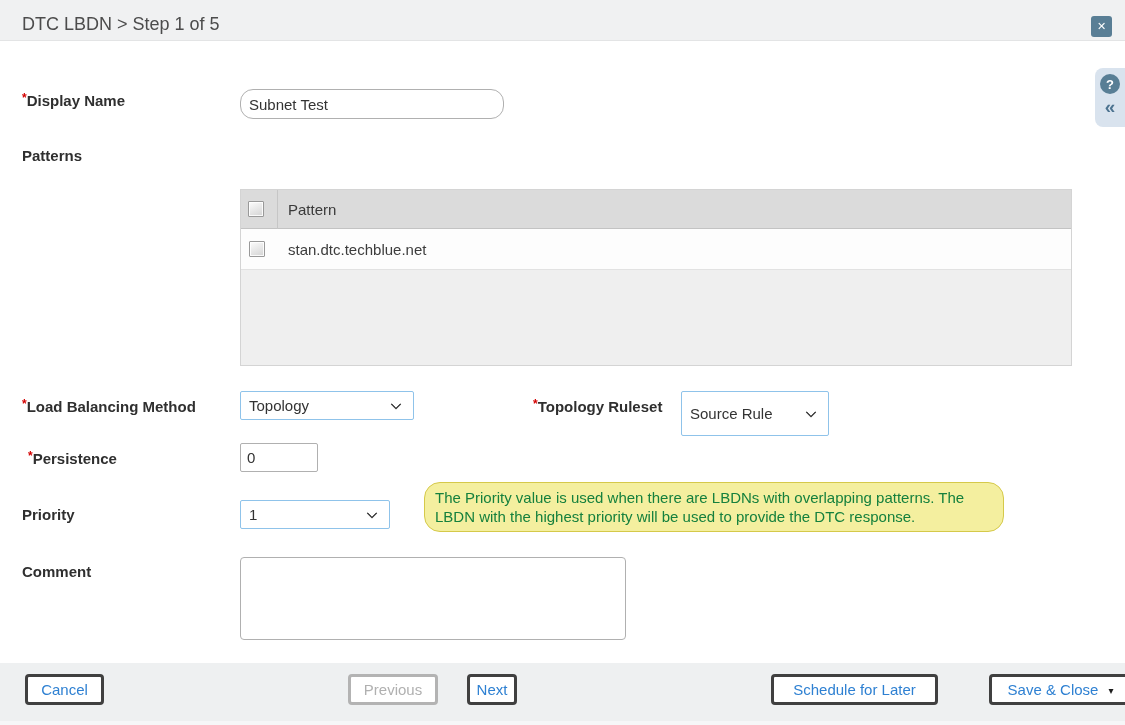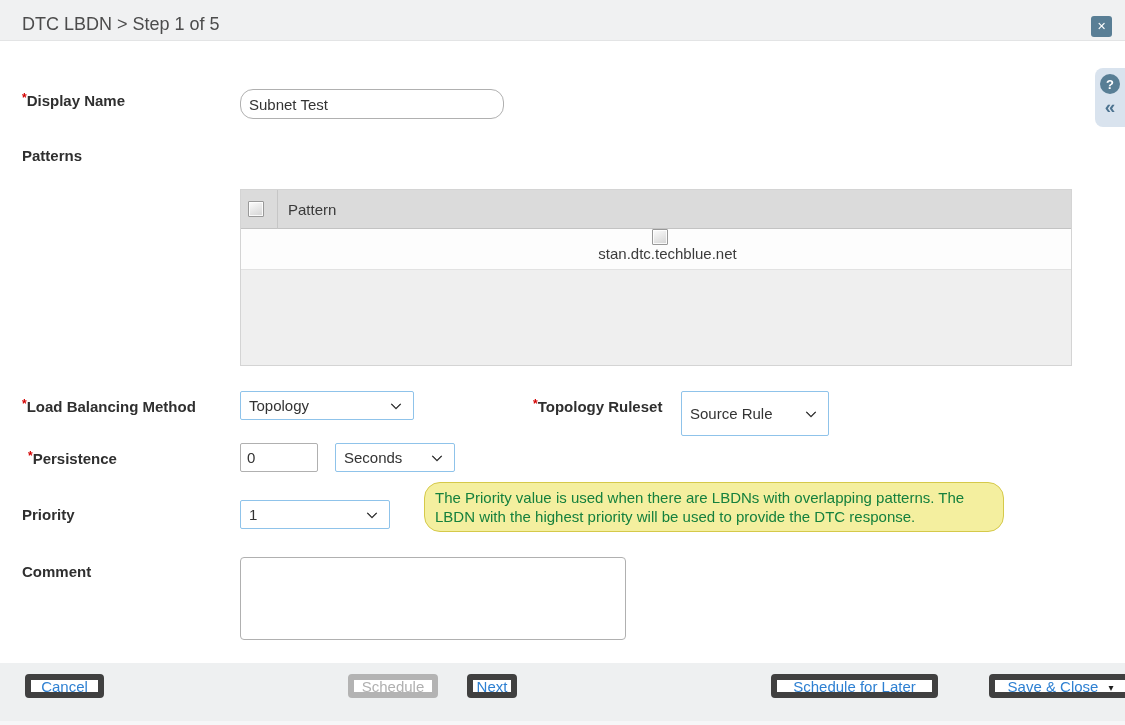--- a/index.html
+++ b/index.html
@@ -30,37 +30,37 @@
   .sel .chev { position:absolute; right:13px; top:50%; width:8px; height:8px; border-right:2px solid #4a4a4a; border-bottom:2px solid #4a4a4a; transform:translateY(-70%) rotate(45deg); border-radius:1px; }
 
   
   .pat-toolbar { position:absolute; left:986px; top:151px; display:flex; align-items:center; gap:9px; }
   .icon-btn { cursor:pointer; display:flex; align-items:center; }
   .tb-divider { width:1px; height:22px; background:#b9b8ad; }
 
   
   .pat-table { position:absolute; left:240px; top:136px; width:832px; height:177px; background:#efefef; border:1px solid #d4d4d4; }
   .pt-head { height:39px; background:#dbdbdb; border-bottom:1px solid #c3c3c3; display:flex; align-items:center; }
-  .pt-row { height:41px; background:#fdfdfd; border-bottom:1px solid #e2e2e2; display:flex; align-items:center;flex-direction:column; }
+  .pt-row { height:41px; background:#fdfdfd; border-bottom:1px solid #e2e2e2; display:flex; align-items:center; }
   .cbx { width:16px; height:16px; border:1px solid #999; border-radius:1px; background:linear-gradient(155deg,#fdfdfd,#d3d3d3); box-shadow:inset 0 0 0 1px rgba(255,255,255,.85); cursor:pointer; flex:none; }
   .pt-head .cbx { margin-left:7px; }
   .pt-head .head-div { width:1px; height:39px; background:#c6c6c6; margin-left:13px; }
   .pt-head-label { font-size:15px; color:#3a3a3a; margin-left:10px; }
   .pt-row .cbx { margin-left:8px; }
   .pt-row-text { font-size:15px; color:#3c3c3c; margin-left:23px; }
 
   
   .tooltip { position:absolute; left:424px; top:429px; width:580px; height:50px; background:#f4ef9f; border:1px solid #d5c94a; border-radius:16px; padding:5px 10px; font-size:15px; line-height:19px; color:#15803d; }
 
   textarea.comment { position:absolute; left:240px; top:504px; width:386px; height:83px; border:1px solid #b0b0b0; border-radius:4px; resize:none; font-family:inherit; font-size:15px; padding:6px 8px; color:#333; }
 
   
   .ftr { position:absolute; left:0; right:0; bottom:0; height:62px; background:#eef0f1; }
   .ftr::after { content:""; position:absolute; left:0; right:0; bottom:0; height:4px; background:#f6f7f8; }
-  .btn { position:absolute; top:11px; height:24px; background:#fff; border:6px solid #404040; border-radius:4px; color:#2e80d2; font-size:15px; font-family:inherit; display:flex; align-items:center; justify-content:center; cursor:pointer; padding:0 12px; }
+  .btn { position:absolute; top:11px; height:31px; background:#fff; border:3px solid #404040; border-radius:4px; color:#2e80d2; font-size:15px; font-family:inherit; display:flex; align-items:center; justify-content:center; cursor:pointer; padding:0 12px; }
   .btn.disabled { border-color:#b3b3b3; color:#b0b0b0; cursor:default; }
   .btn .caret { color:#1d1d1d; font-size:10px; margin-left:10px; margin-top:2px; }
 </style>
 </head>
 <body>
 
 <div class="dialog">
 
   <div class="hdr">
     <div class="hdr-title">DTC LBDN &gt; Step 1 of 5</div>
@@ -116,40 +116,36 @@
     </div>
 
     <div class="lbl" style="left:533px; top:344px;"><span class="req">*</span><span>Topology Ruleset</span></div>
     <div class="sel" style="left:681px; top:338px; width:148px; height:45px;">
       <span>Source Rule</span>
       <span class="chev"></span>
     </div>
 
     <div class="lbl" style="left:28px; top:396px;"><span class="req">*</span><span>Persistence</span></div>
     <input class="txt-input" style="left: 240px; top: 390px; width: 78px; height: 29px; border-radius: 2px; padding: 0px 6px;" value="0">
-    <div class="sel" style="left:335px; top:390px; width:120px; height:29px;">
-      <span>Seconds</span>
-      <span class="chev"></span>
-    </div>
 
     <div class="lbl" style="left:22px; top:453px;">Priority</div>
     <div class="sel" style="left:240px; top:447px; width:150px; height:29px;">
       <span>1</span>
       <span class="chev"></span>
     </div>
     <div class="tooltip">The Priority value is used when there are LBDNs with overlapping patterns. The LBDN with the highest priority will be used to provide the DTC response.</div>
 
     <div class="lbl" style="left:22px; top:510px;">Comment</div>
     <textarea class="comment" style=""></textarea>
 
   </div>
 
   <div class="ftr">
     <button class="btn" style="left:25px; width:79px;">Cancel</button>
-    <button class="btn disabled" style="left:348px; width:90px;">Schedule</button>
+    <button class="btn disabled" style="left:348px; width:90px;">Previous</button>
     <button class="btn" style="left:467px; width:50px;">Next</button>
     <button class="btn" style="left:771px; width:167px;">Schedule for Later</button>
     <button class="btn" style="left:989px; width:143px;">
       <span>Save &amp; Close</span>
       <span class="caret">▾</span>
     </button>
   </div>
 
 </div>
 

